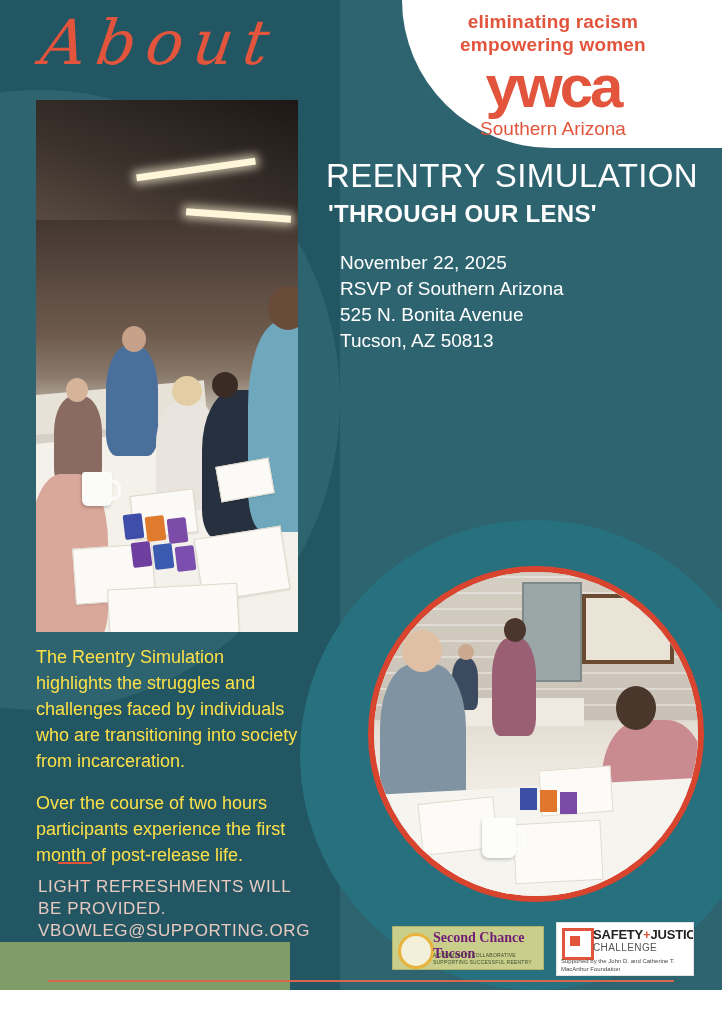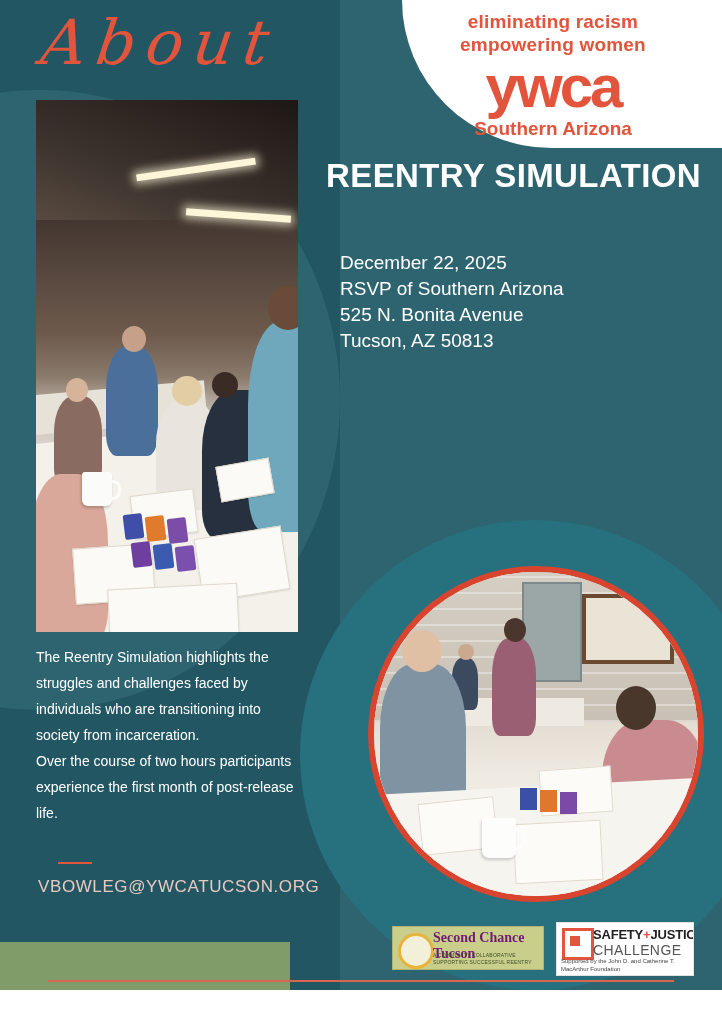--- a/index.html
+++ b/index.html
@@ -111,21 +111,21 @@
   .ywca-word {
     color: #e2543c;
     font-weight: bold;
     font-size: 60px;
     line-height: 58px;
     letter-spacing: -3px;
     margin-top: 2px;
   }
   .ywca-region {
     color: #e2543c;
-    font-weight: bold;
+    font-weight: normal;
     font-size: 19px;
     margin-top: 2px;
   }
   
   .photo-top {
     position: absolute;
     left: 36px;
     top: 100px;
     width: 262px;
     height: 532px;
@@ -253,21 +253,21 @@
   .photo-circle .person { position: absolute; border-radius: 38% 38% 18% 18%; }
   .photo-circle .head { position: absolute; border-radius: 50%; }
   
   .title-main {
     position: absolute;
     left: 326px;
     top: 158px;
     width: 390px;
     color: #ffffff;
     font-size: 33px;
-    font-weight: bold;
+    font-weight: normal;
     letter-spacing: .4px;
     line-height: 36px;
   }
   .title-sub {
     position: absolute;
     left: 328px;
     top: 200px;
     width: 390px;
     color: #ffffff;
     font-size: 24px;
@@ -291,26 +291,26 @@
     color: #ffffff;
     font-size: 18.5px;
     line-height: 27px;
   }
   
   .left-body {
     position: absolute;
     left: 36px;
     top: 644px;
     width: 268px;
-    color: #ffffff;
-    font-size: 14px;
+    color: #fde047;
+    font-size: 18px;
     line-height: 26px;
   }
   .left-body p { margin: 0; }
-  .left-body p + p { margin-top: 0px; }
+  .left-body p + p { margin-top: 16px; }
   .divider {
     position: absolute;
     left: 58px;
     top: 862px;
     width: 34px;
     height: 2px;
     background: #e2543c;
   }
   .rsvp {
     position: absolute;
@@ -387,21 +387,21 @@
     left: 36px; top: 4px;
     font-size: 13px;
     font-weight: bold;
     color: #222;
     letter-spacing: -.2px;
   }
   .logo-sjc .l1 .plus { color: #e2543c; }
   .logo-sjc .l2 {
     position: absolute;
     left: 36px; top: 19px;
-    font-size: 14px;
+    font-size: 10px;
     color: #555;
     letter-spacing: .4px;
   }
   .logo-sjc .l3 {
     position: absolute;
     left: 4px; top: 34px;
     width: 128px;
     font-size: 6px;
     color: #444;
     line-height: 8px;
@@ -466,38 +466,40 @@
 
     <div class="card" style="left:88px;top:414px;background:#3f4ea8;transform:rotate(-7deg);"></div>
     <div class="card" style="left:110px;top:416px;background:#e07a2d;transform:rotate(-7deg);"></div>
     <div class="card" style="left:132px;top:418px;background:#7b4da8;transform:rotate(-7deg);"></div>
     <div class="card" style="left:96px;top:442px;background:#6f3fa0;transform:rotate(-7deg);"></div>
     <div class="card" style="left:118px;top:444px;background:#3a5bb0;transform:rotate(-7deg);"></div>
     <div class="card" style="left:140px;top:446px;background:#7a4fae;transform:rotate(-7deg);"></div>
   </div>
 
   <div class="title-main">REENTRY SIMULATION</div>
+  <div class="title-sub">'THROUGH OUR LENS'</div>
 
   <div class="details">
-    <div>December 22, 2025</div>
+    <div>November 22, 2025</div>
     <div>RSVP of Southern Arizona</div>
     <div>525 N. Bonita Avenue</div>
     <div>Tucson, AZ 50813</div>
   </div>
 
 
   <div class="left-body">
     <p>The Reentry Simulation highlights the struggles and challenges faced by individuals who are transitioning into society from incarceration.</p>
     <p>Over the course of two hours participants experience the first month of post-release life.</p>
   </div>
 
   <div class="divider"></div>
 
   <div class="rsvp">
-    <div class="email">VBOWLEG@YWCATUCSON.ORG</div>
+    <div>LIGHT REFRESHMENTS WILL BE PROVIDED.</div>
+    <div class="email">VBOWLEG@SUPPORTING.ORG</div>
   </div>
 
   <div class="photo-circle">
     <div class="wall"></div>
     <div class="brick"></div>
     <div class="frame"></div>
     <div class="door"></div>
 
     <div class="table2"></div>
 

